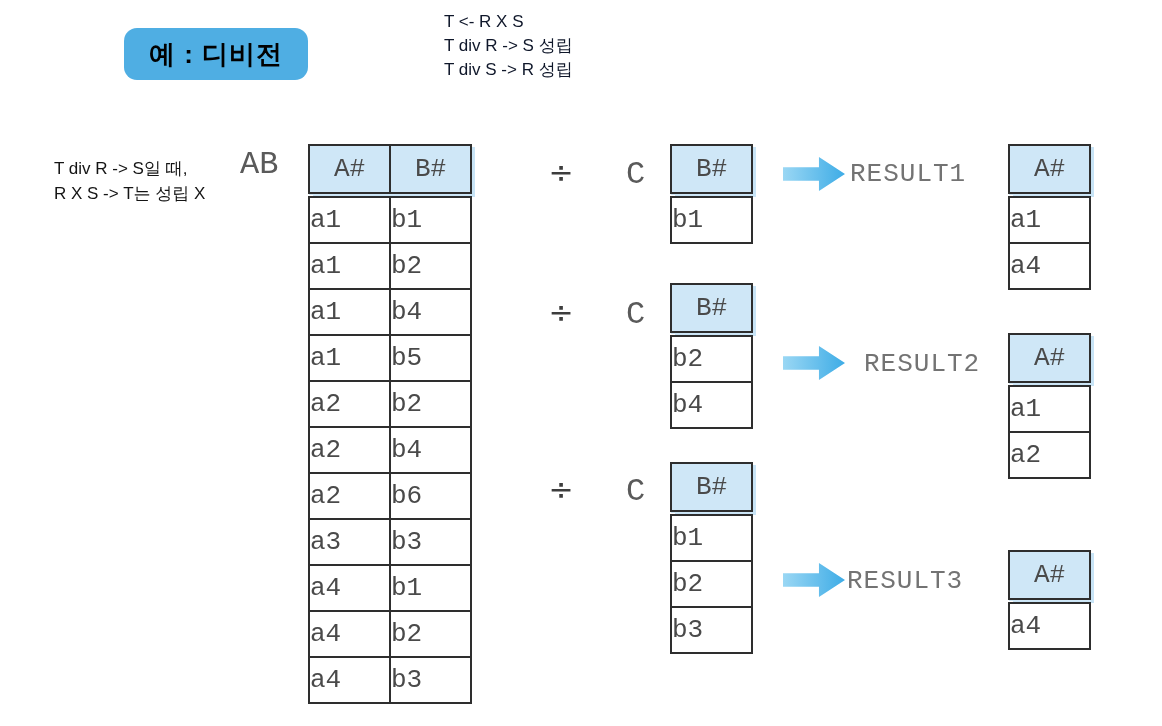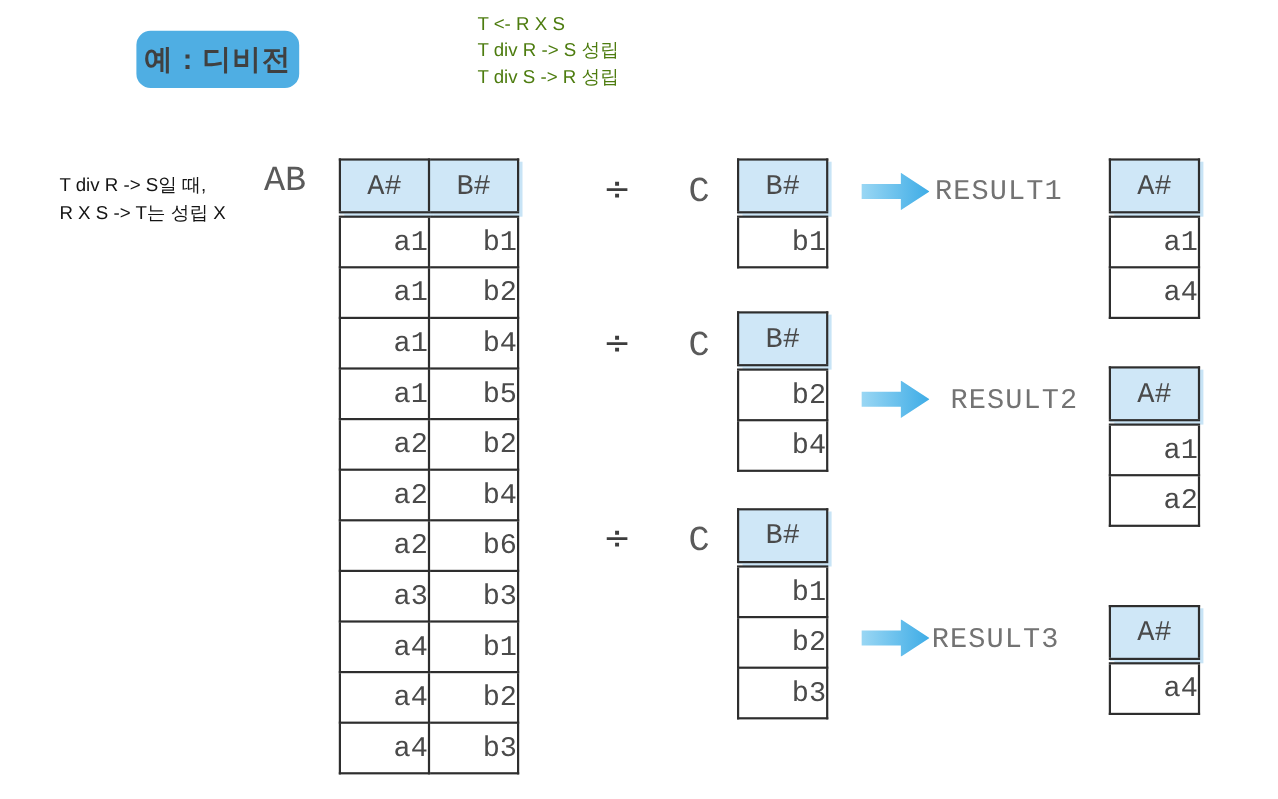--- a/index.html
+++ b/index.html
@@ -1,28 +1,28 @@
 <!DOCTYPE html>
 <html style="--badge: #4FAEE3; --header_fill: #CFE7F7; --header_shadow: #C8E4F6; --border: #2E2E2E; --arrow_light: #9AD7F4; --arrow_dark: #3EACE6;"><head>
 <meta charset="utf-8">
 <style>
   html,body { margin:0; padding:0; background:#fff; }
   .canvas {
     position:relative; width:1162px; height:726px; background:#ffffff;
     font-family:"Liberation Sans", sans-serif; overflow:hidden;
   }
   .badge {
-    position:absolute; left:124px; top:28px; width:148px; height:52px;
+    position:absolute; left:124px; top:28px; width:184px; height:52px;
     background:var(--badge,#4FAEE3); border-radius:13px;
     display:flex; align-items:center; justify-content:center;
-    color:#404040; font-weight:bold; font-size:26px; letter-spacing:1px;
+    color:#000000; font-weight:bold; font-size:26px; letter-spacing:1px;
   }
   .formulas {
-    position:absolute; left:434px; top:10px;
-    font-size:17px; line-height:24px; color:#4d7c0f;
+    position:absolute; left:444px; top:10px;
+    font-size:17px; line-height:24px; color:#0f172a;
   }
   .note {
     position:absolute; left:22px; top:156px;
     font-size:17px; line-height:25px; color:#141414;margin-left:32px;
   }
   .rel-label {
     position:absolute; font-family:"Liberation Mono","DejaVu Sans Mono",monospace;
     font-size:32px; color:#5a5a5a;
   }
   .op {
@@ -36,21 +36,21 @@
   }
   .tbl th {
     background:var(--header_fill,#CFE7F7);
     border:2px solid var(--border,#2E2E2E);
     border-bottom:6px double var(--border,#2E2E2E);
     width:79px; height:46px; font-weight:normal; padding:0; text-align:center;
     box-shadow:4px 2px 0 var(--header_shadow,#cfe7f8);
   }
   .tbl td {
     border:2px solid var(--border,#2E2E2E);
-    width:79px; height:44px; padding:0; text-align:right;
+    width:79px; height:44px; padding:0; text-align:left;
   }
   .arrow {
     position:absolute; width:62px; height:34px;
     background:linear-gradient(90deg, var(--arrow_light,#9AD7F4), var(--arrow_dark,#3EACE6));
     clip-path:polygon(0 30%, 58% 30%, 58% 0, 100% 50%, 58% 100%, 58% 70%, 0 70%);
   }
   .result-label {
     position:absolute; font-family:"Liberation Mono","DejaVu Sans Mono",monospace;
     font-size:26px; color:#737373; letter-spacing:1px;
   }

